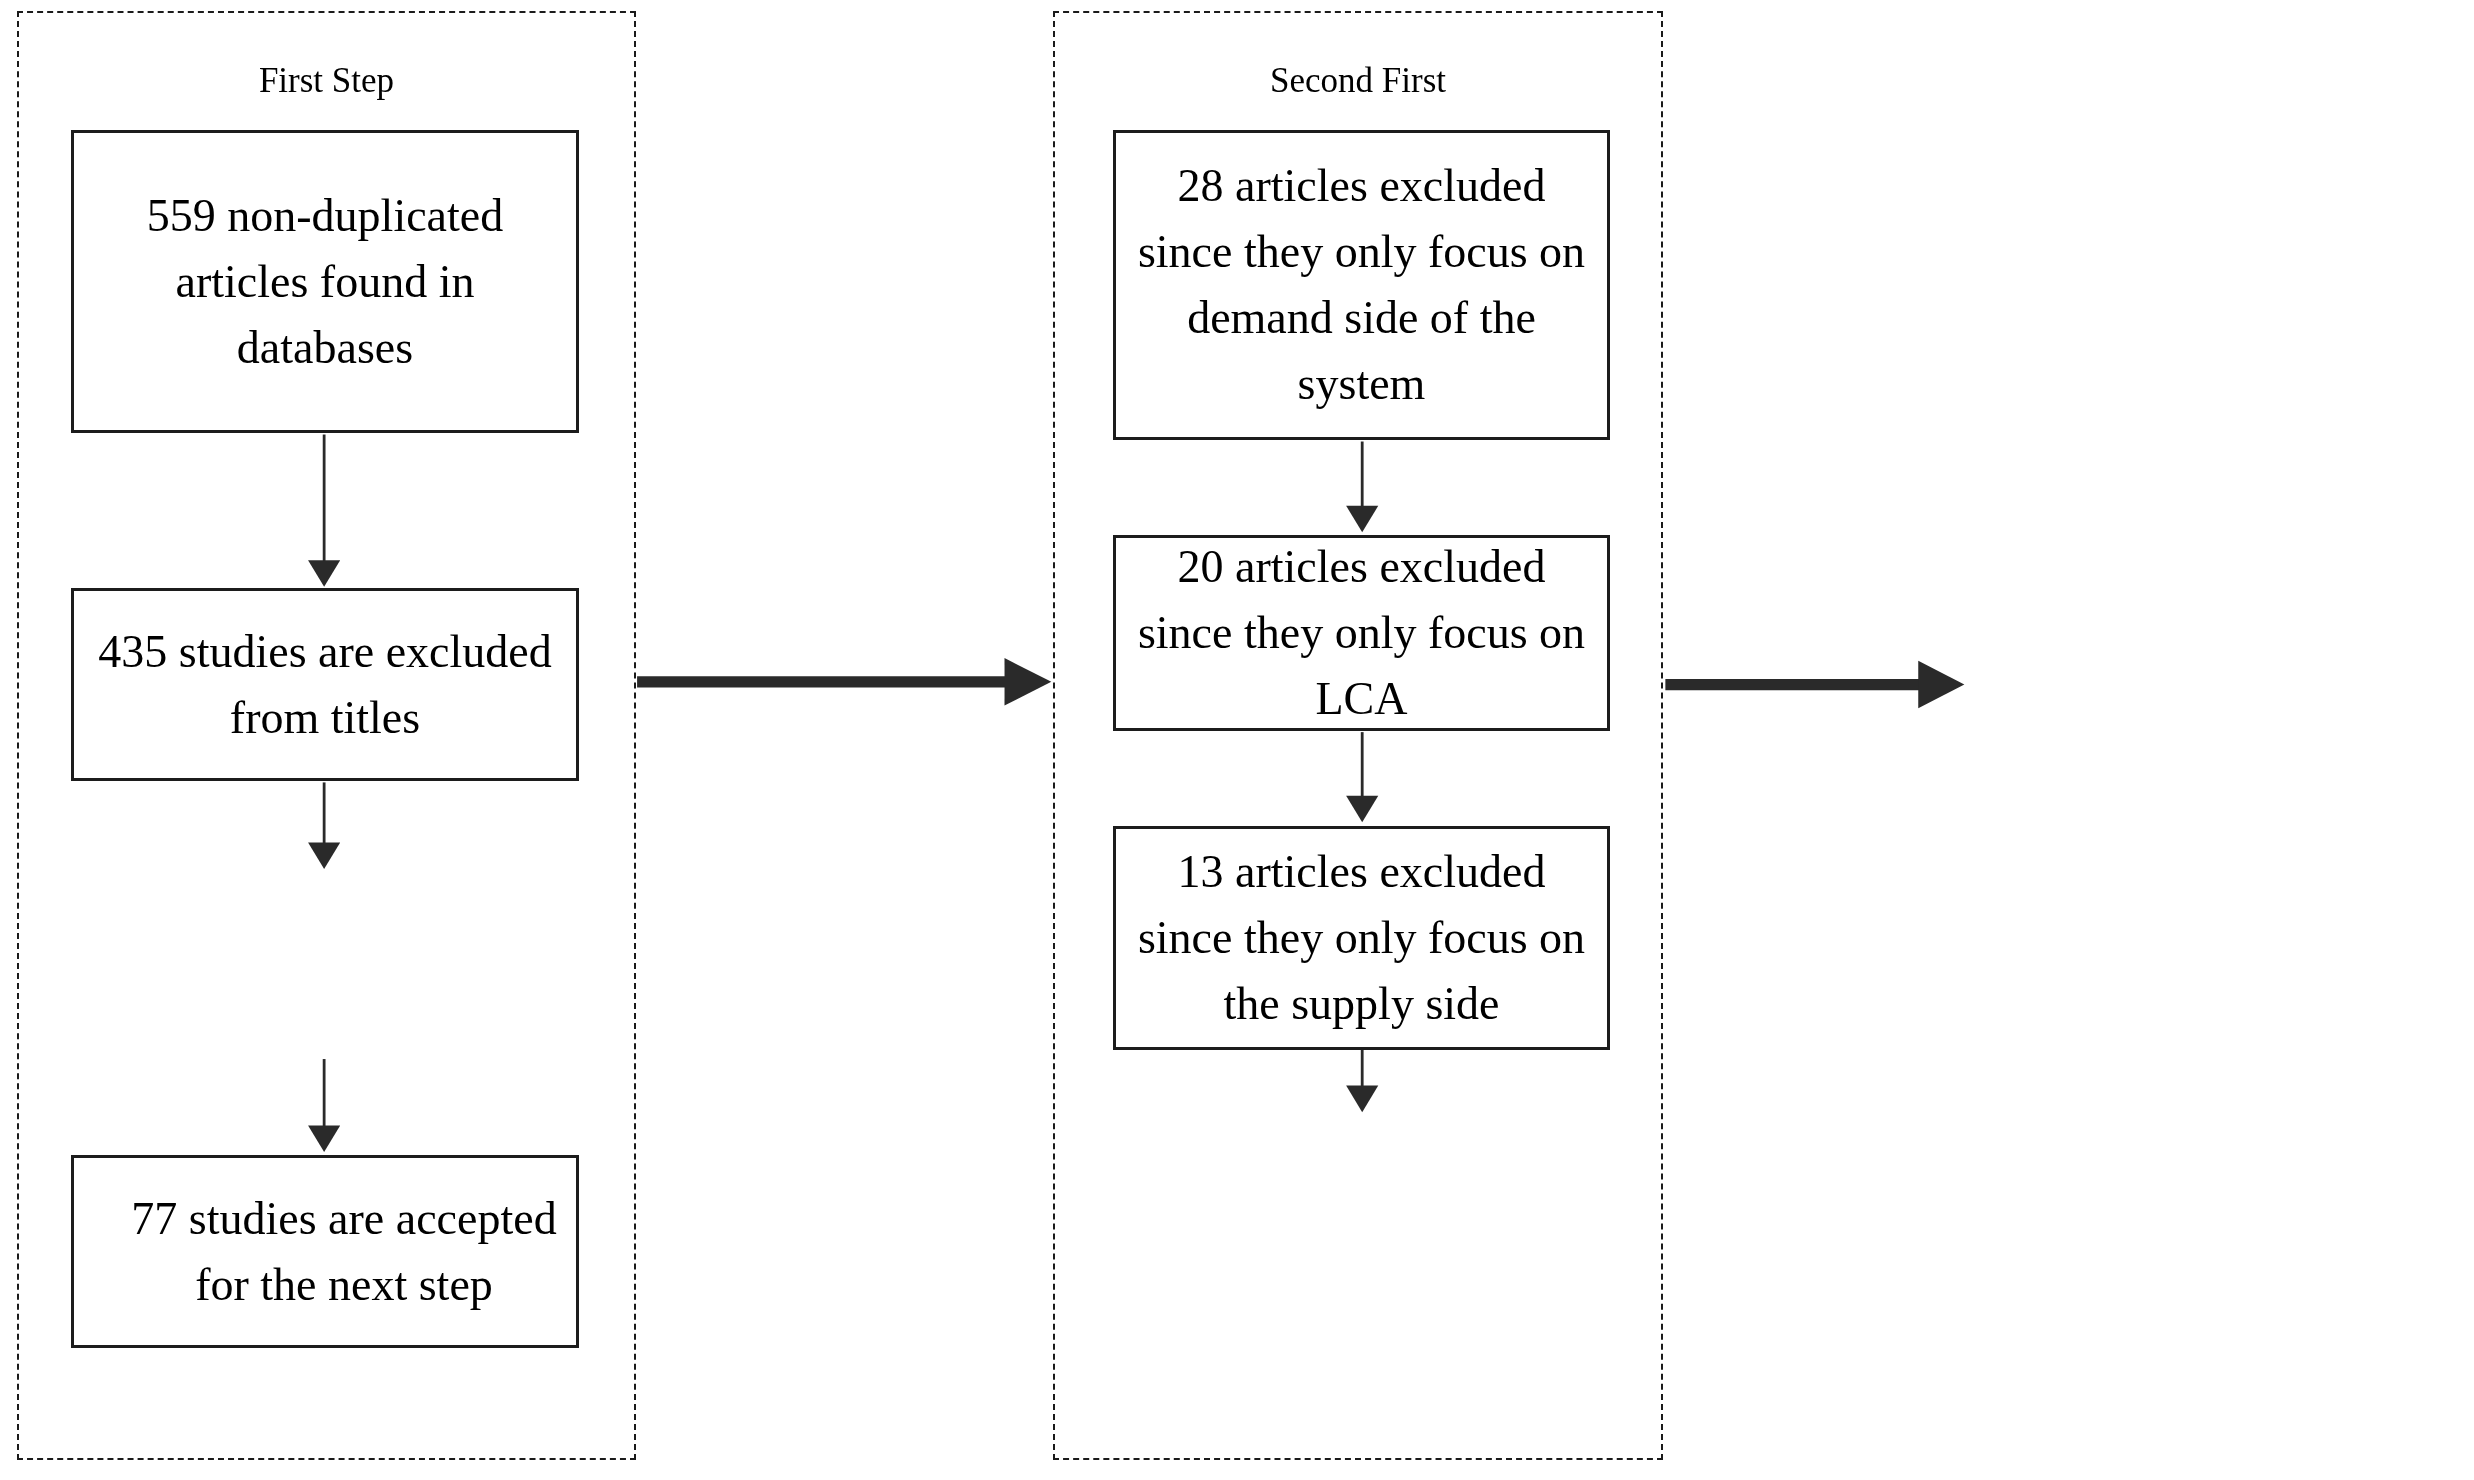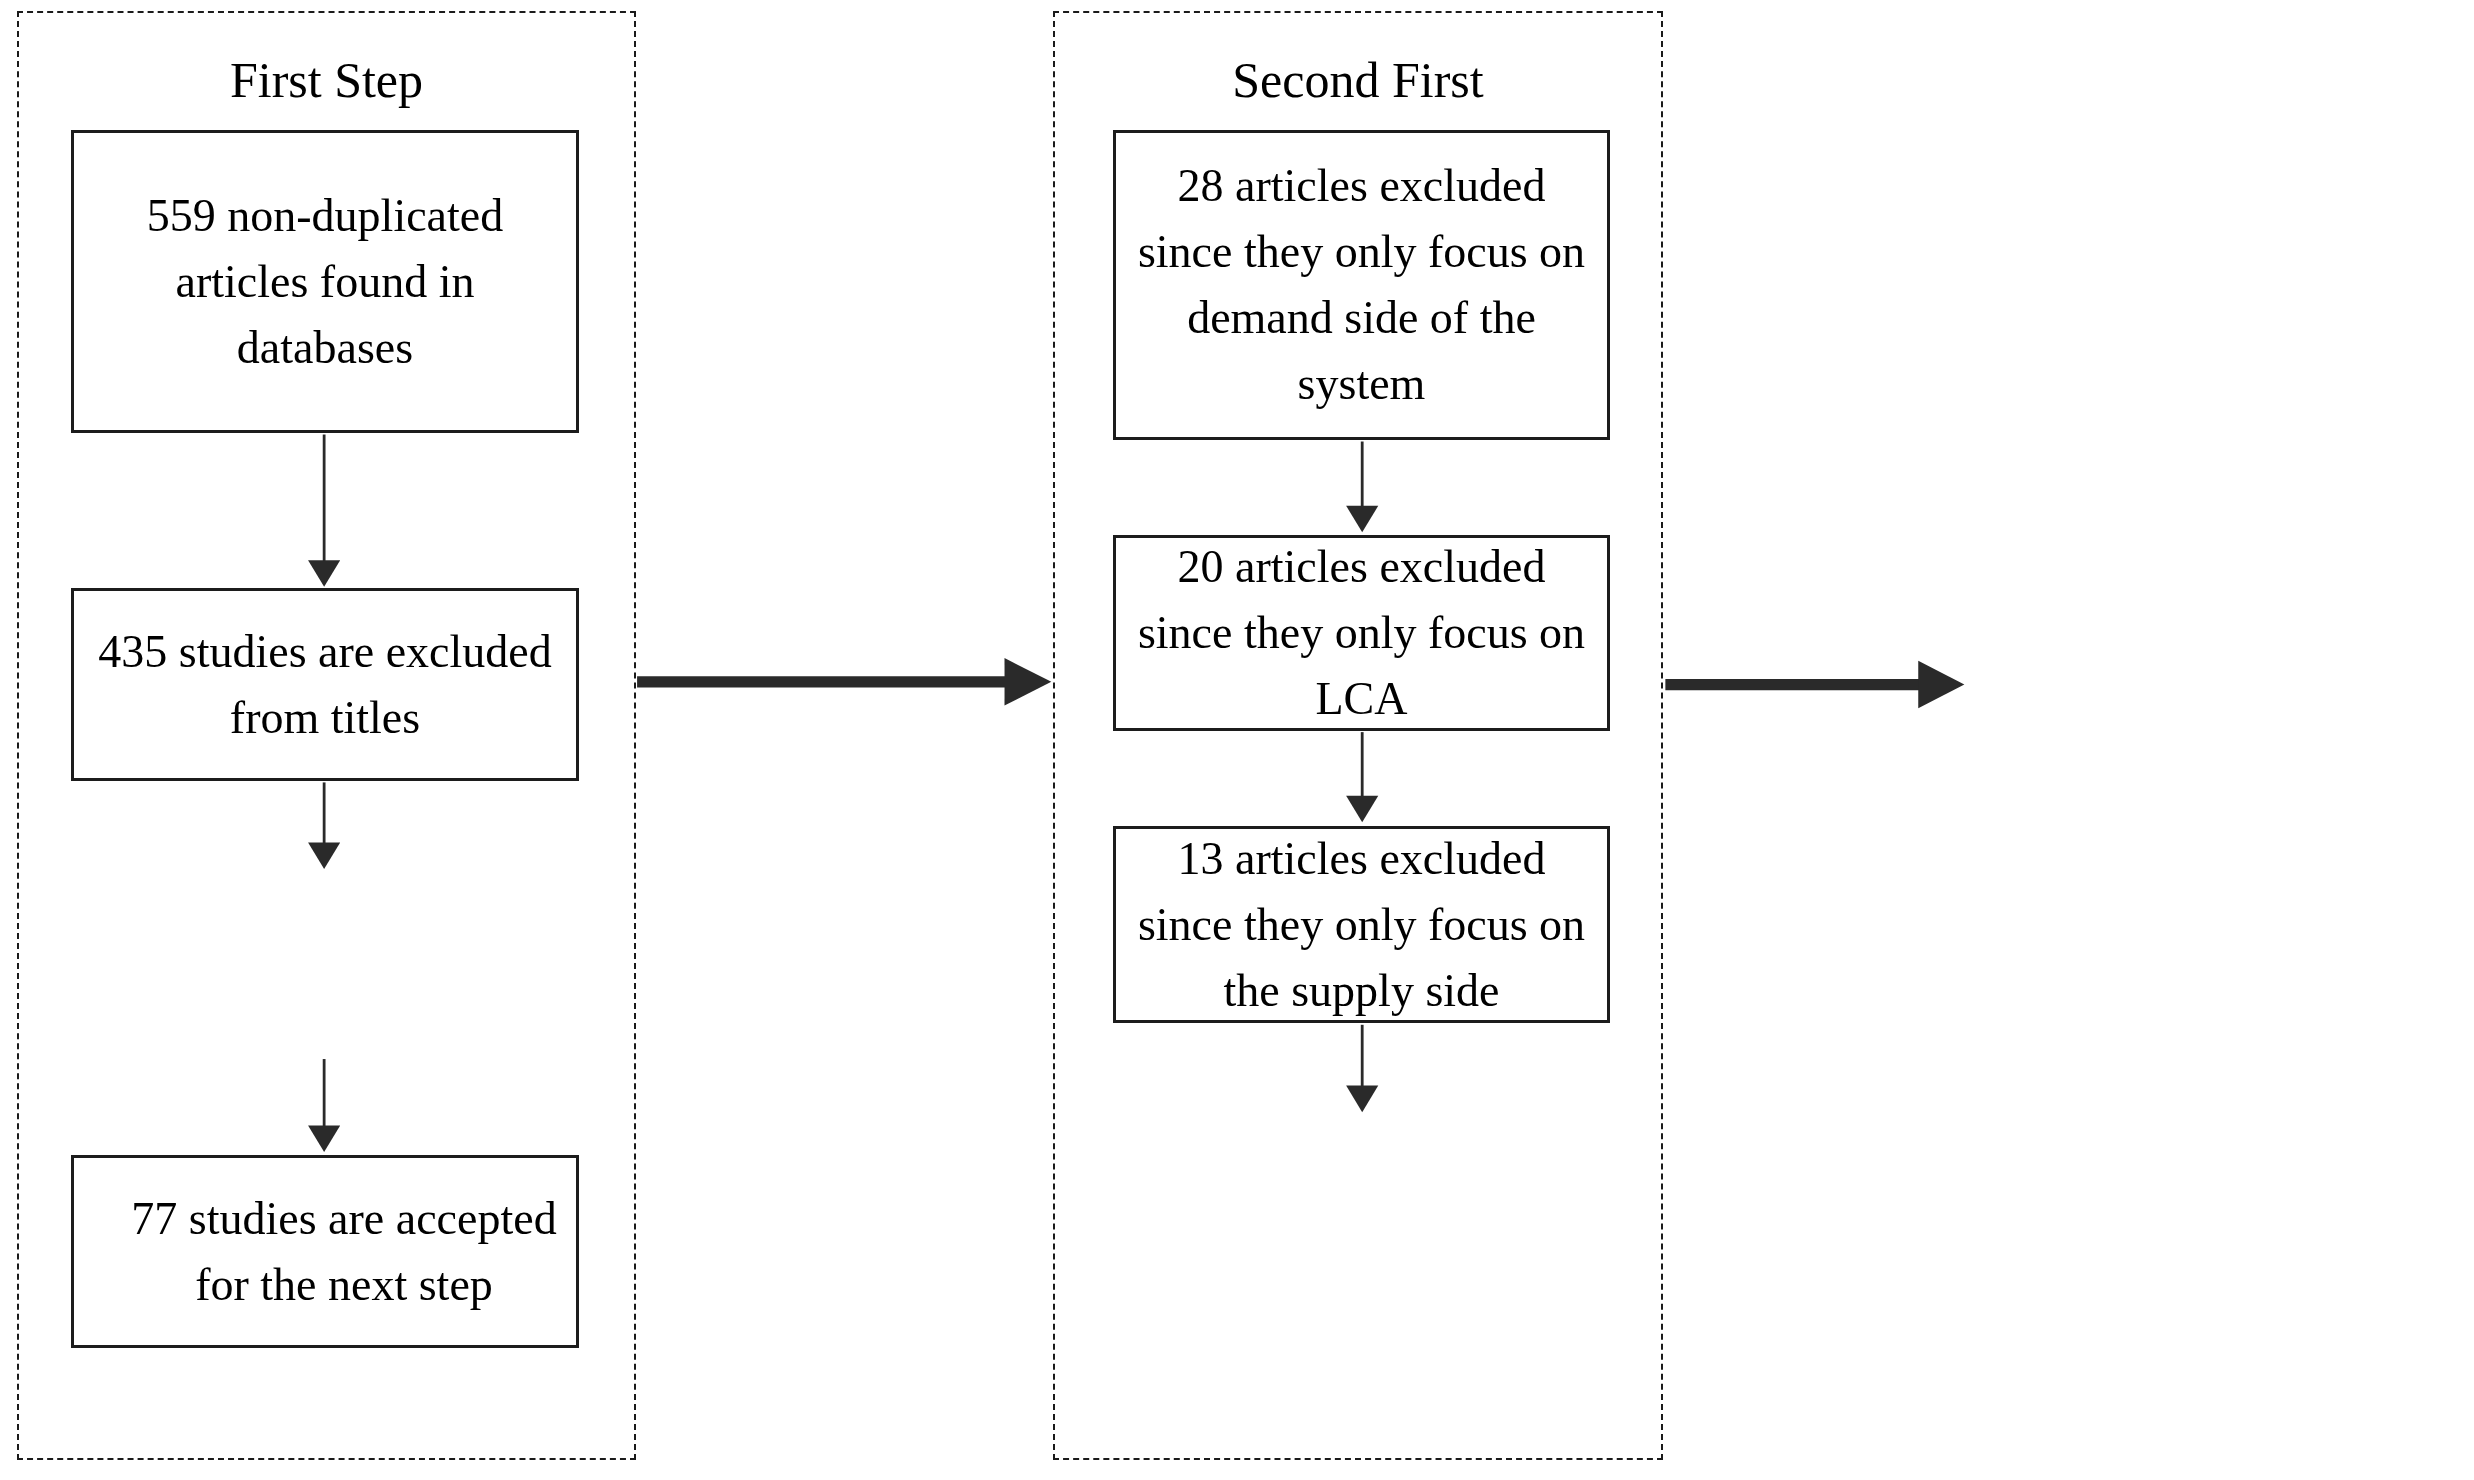--- a/index.html
+++ b/index.html
@@ -20,21 +20,21 @@
     position: absolute;
     border: 2.8px dashed #1a1a1a;
     box-sizing: border-box;
   }
   .step-title {
     position: absolute;
     top: 36px;
     left: 0;
     width: 100%;
     text-align: center;
-    font-size: 50px;
+    font-size: 35px;
     line-height: 63px;
     color: #000000;
   }
   .node-box {
     position: absolute;
     border: 3.5px solid #1c1c1c;
     box-sizing: border-box;
     background: #ffffff;
     display: flex;
     align-items: center;
@@ -132,21 +132,21 @@
 demand side of the
 system</div>
   </div>
 
   <div class="node-box" style="left:1113px; top:535px; width:497px; height:196px;">
     <div class="node-label">20 articles excluded
 since they only focus on
 LCA</div>
   </div>
 
-  <div class="node-box" style="left:1113px; top:826px; width:497px; height:197px;">
+  <div class="node-box" style="left:1113px; top:826px; width:497px; height:224px;">
     <div class="node-label">13 articles excluded
 since they only focus on
 the supply side</div>
   </div>
 
 
 
 </div>
 
 

